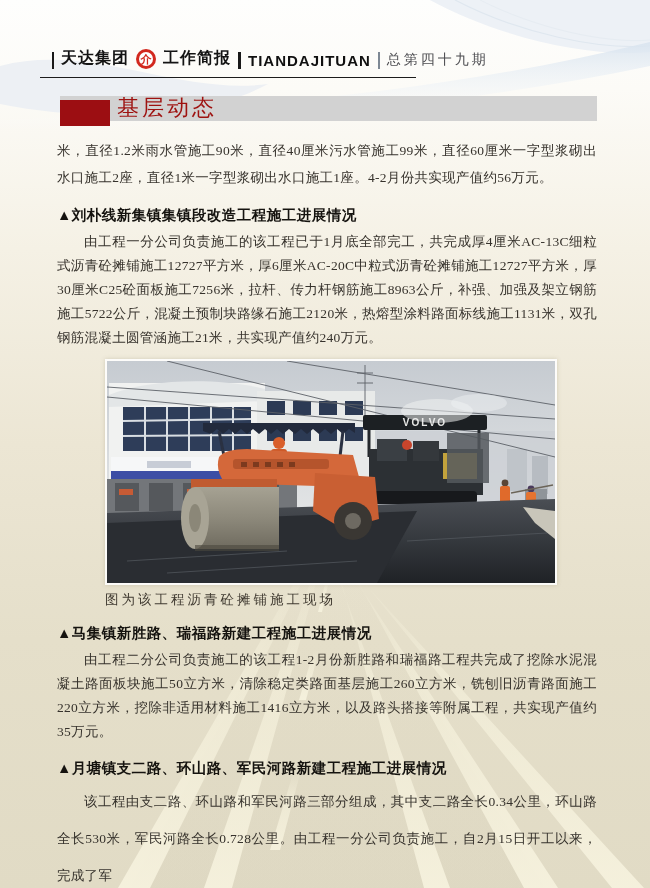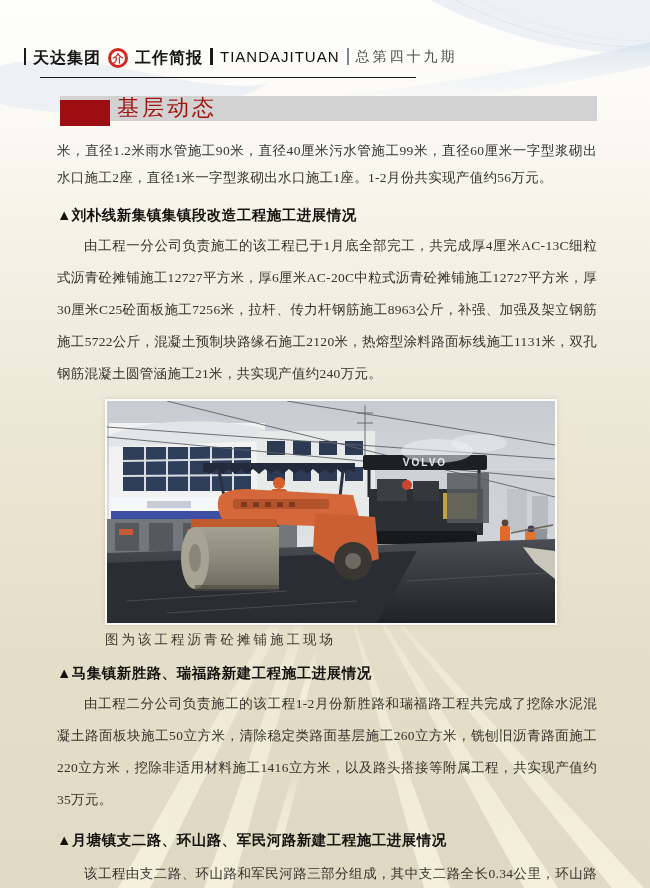--- a/index.html
+++ b/index.html
@@ -5,39 +5,39 @@
   html,body{margin:0;padding:0;background:#ffffff;}
   .page{
     position:relative;width:650px;height:888px;margin:0 auto;overflow:hidden;
     background:linear-gradient(180deg,#fefefd 0%,#fcfbf7 10%,#f5f1e5 28%,#ece6d4 50%,#e5dfca 72%,#e1dbc5 100%);
     font-family:"Liberation Serif","DejaVu Serif",serif;
   }
   svg{display:block;}
   .deco-top{position:absolute;top:0;left:0;}
   .watermark{position:absolute;left:0;bottom:0;}
   
-  .masthead{position:absolute;left:24px;top:48px;display:flex;align-items:flex-start;gap:7px;white-space:nowrap;}
+  .masthead{position:absolute;left:52px;top:48px;display:flex;align-items:flex-end;gap:7px;white-space:nowrap;}
   .m-sep{width:2px;height:17px;background:#191919;display:inline-block;}
   .m-sep.thick{width:3px;}
   .m-sep.gray{width:2px;background:#7d8894;}
   .m-org,.m-bulletin{font-family:"Liberation Sans","DejaVu Sans",sans-serif;font-weight:bold;font-size:16px;color:#141414;letter-spacing:1px;}
-  .m-latin{font-family:"Liberation Sans","DejaVu Sans",sans-serif;font-weight:normal;font-size:15px;color:#101010;letter-spacing:1px;}
+  .m-latin{font-family:"Liberation Sans","DejaVu Sans",sans-serif;font-weight:bold;font-size:15px;color:#101010;letter-spacing:1px;}
   .m-issue{font-size:14px;color:#4c4c50;letter-spacing:3px;}
   .logo{width:20px;height:20px;border-radius:50%;background:#d2281e;display:inline-flex;align-items:center;justify-content:center;position:relative;}
   .logo .logo-inner{width:14px;height:14px;border-radius:50%;background:#ffffff;display:flex;align-items:center;justify-content:center;
     font-family:"Liberation Sans",sans-serif;font-size:11px;font-weight:bold;color:#d2281e;line-height:1;}
   .masthead-rule{position:absolute;left:40px;top:77px;width:376px;height:1px;background:#1c1c1c;}
   
   .banner{position:absolute;left:60px;top:96px;width:537px;height:25px;background:#d2d2d2;}
   .banner-block{position:absolute;left:0;top:4px;width:50px;height:26px;background:#9c0e12;}
   .banner-title{position:absolute;left:57px;top:-3px;font-family:"Liberation Sans","DejaVu Sans",sans-serif;
     font-weight:normal;font-size:22px;color:#9e1210;letter-spacing:3px;}
   
   .content{position:absolute;left:57px;top:137px;width:540px;color:#36322c;}
-  .para{font-size:13.5px;line-height:32px;text-align:justify;margin:0;letter-spacing:0.3px;}
+  .para{font-size:13.5px;line-height:24px;text-align:justify;margin:0;letter-spacing:0.3px;}
   .para.intro{line-height:27px;margin-bottom:10px;}
   .para.indent{text-indent:2em;}
   .para.wide{line-height:37px;}
   .sec-heading{font-family:"Liberation Sans","DejaVu Sans",sans-serif;font-weight:bold;font-size:14.5px;
     color:#15130f;margin:15px 0 5px 0;letter-spacing:0.5px;}
   .photo-wrap{margin:9px 0 4px 48px;width:448px;height:222px;border:2px solid rgba(255,255,255,0.85);
     box-shadow:0 0 4px rgba(120,110,80,0.25);box-sizing:content-box;}
   .photo-caption{width:448px;margin:6px 0 2px 48px;font-size:13.5px;color:#403a31;letter-spacing:3px;}
 </style>
 </head>
@@ -96,21 +96,21 @@
   </div>
   <div class="masthead-rule"></div>
 
   <div class="banner">
     <div class="banner-block"></div>
     <div class="banner-title">基层动态</div>
   </div>
 
   <div class="content">
 
-    <p class="para intro">米，直径1.2米雨水管施工90米，直径40厘米污水管施工99米，直径60厘米一字型浆砌出水口施工2座，直径1米一字型浆砌出水口施工1座。1-2月份共实现产值约56万元。</p>
+    <p class="para intro">米，直径1.2米雨水管施工90米，直径40厘米污水管施工99米，直径60厘米一字型浆砌出水口施工2座，直径1米一字型浆砌出水口施工1座。4-2月份共实现产值约56万元。</p>
 
     <div class="sec-heading">▲刘朴线新集镇集镇段改造工程施工进展情况</div>
     <p class="para indent">由工程一分公司负责施工的该工程已于1月底全部完工，共完成厚4厘米AC-13C细粒式沥青砼摊铺施工12727平方米，厚6厘米AC-20C中粒式沥青砼摊铺施工12727平方米，厚30厘米C25砼面板施工7256米，拉杆、传力杆钢筋施工8963公斤，补强、加强及架立钢筋施工5722公斤，混凝土预制块路缘石施工2120米，热熔型涂料路面标线施工1131米，双孔钢筋混凝土圆管涵施工21米，共实现产值约240万元。</p>
 
     <div class="photo-wrap">
       <svg width="448" height="222" viewBox="0 0 448 222">
         <defs>
           <linearGradient id="sky" x1="0" y1="0" x2="0" y2="1">
             <stop offset="0" stop-color="#c6cbd1"></stop>
             <stop offset="1" stop-color="#e2e4e5"></stop>

